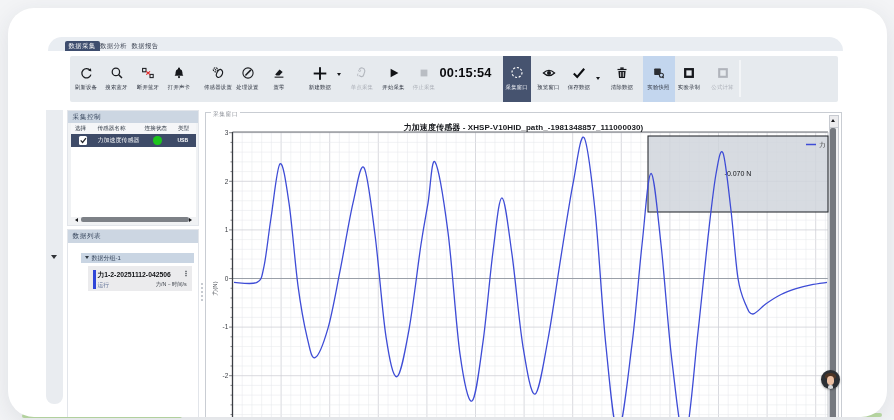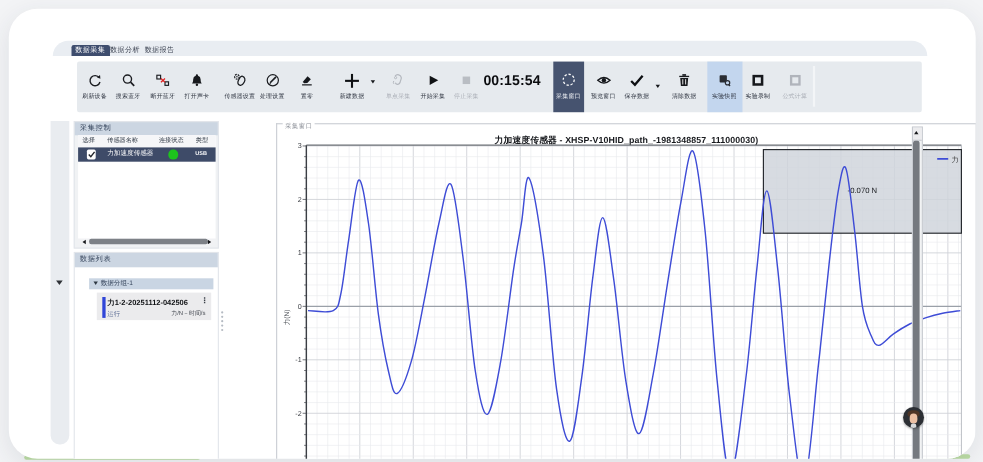--- a/index.html
+++ b/index.html
@@ -28,21 +28,21 @@
   #timer{position:absolute;left:363.5px;top:9px;width:65px;text-align:center;font-size:12.8px;font-weight:bold;color:#0b0c0f;letter-spacing:.1px;}
   #tb-sep{position:absolute;left:669.5px;top:4px;width:1.6px;height:37px;background:#f3f5f7;}
   
   #left-rail{position:absolute;left:38px;top:102px;width:16.5px;height:294px;background:#e9ecf0;border-radius:0 0 8px 8px;}
   #rail-toggle{position:absolute;left:5px;top:145px;width:0;height:0;border-left:3.4px solid transparent;border-right:3.4px solid transparent;border-top:4.4px solid #2f3237;}
   
   .panel-hdr{background:#ccd6e2;color:#36455c;font-size:6.6px;letter-spacing:.6px;}
   #panel-control{position:absolute;left:59px;top:102px;width:130px;height:114px;background:#f0f2f4;border:.5px solid #e2e5ea;}
   #panel-datalist{position:absolute;left:59px;top:221px;width:130px;height:188px;background:#fff;border:.5px solid #e2e5ea;}
   
-  #chart-fieldset{position:absolute;left:197px;top:104px;width:635px;height:305px;border:1px solid #c9cdd3;border-bottom:none;margin-left:46px;}
+  #chart-fieldset{position:absolute;left:197px;top:104px;width:635px;height:305px;border:1px solid #c9cdd3;border-bottom:none;}
   #chart-label{position:absolute;left:5px;top:-3.5px;background:#fff;padding:0 2px;font-size:5.8px;color:#8d9199;letter-spacing:.5px;}
   #chart-title{position:absolute;left:0;top:9px;width:100%;text-align:center;font-size:8px;font-weight:bold;color:#17191d;letter-spacing:.1px;}
   #chart-svg{position:absolute;left:0;top:0;}
   #ylab{position:absolute;left:2px;top:171px;font-size:6px;color:#4a4e55;transform:rotate(-90deg);transform-origin:center;white-space:nowrap;}
   
   #vscroll{position:absolute;left:820.5px;top:107px;width:8px;height:310px;background:#f2f3f4;border:.5px solid #c7cad0;}
   #vscroll-up{position:absolute;left:0;top:0;width:100%;height:11px;background:#ececee;border-bottom:.5px solid #c7cad0;text-align:center;}
   #vscroll-up .arr{position:absolute;left:1.4px;top:3.4px;width:0;height:0;border-left:2.6px solid transparent;border-right:2.6px solid transparent;border-bottom:3.8px solid #17181b;}
   #vscroll-thumb{position:absolute;left:.6px;top:12px;width:6px;height:297px;background:#75797f;border-radius:2px;}
   #avatar{position:absolute;left:813px;top:362px;width:19px;height:19px;border-radius:50%;background:#2c2f34;box-shadow:0 1px 2px rgba(0,0,0,.35);overflow:hidden;}

